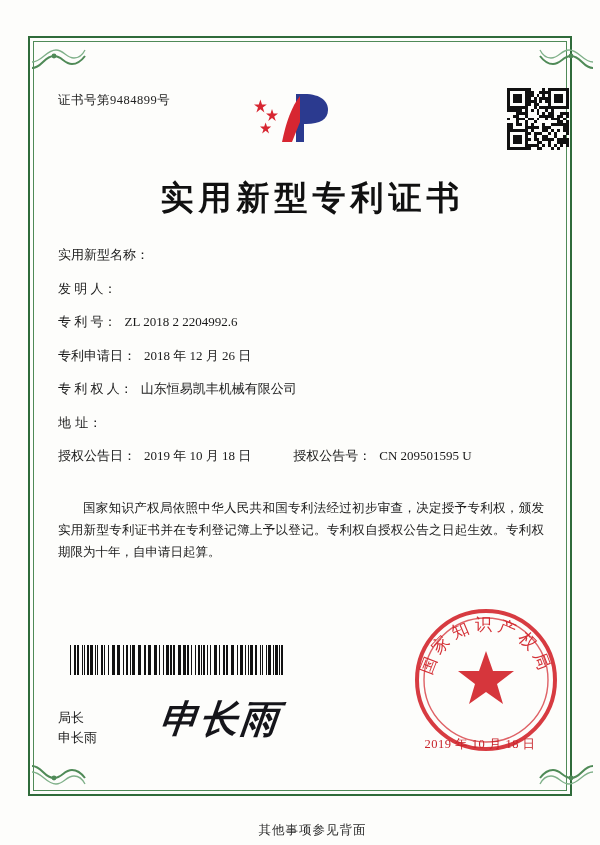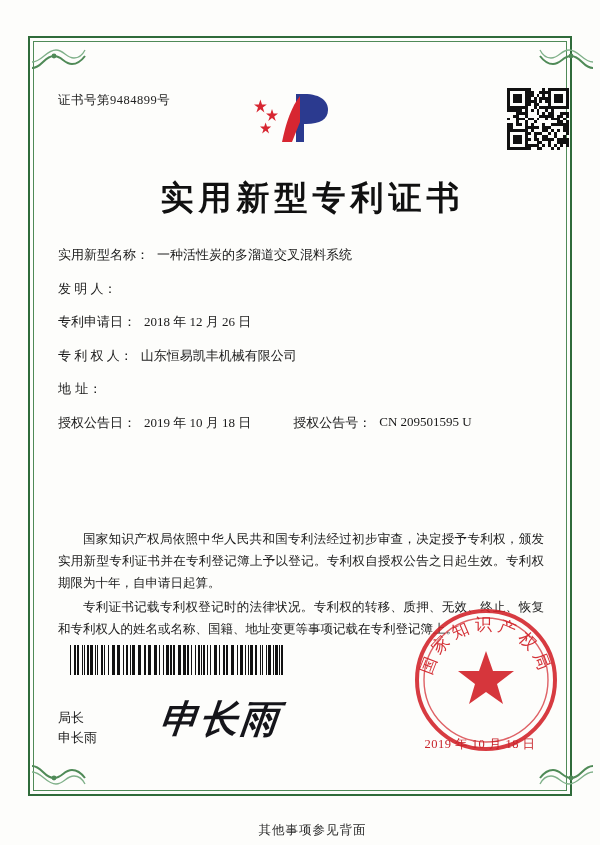--- a/index.html
+++ b/index.html
@@ -87,21 +87,21 @@
   }
 
   
   .fields {
     position: absolute;
     left: 58px; top: 246px;
     width: 486px;
   }
   .field-row {
     display: flex;
-    align-items: flex-start;
+    align-items: center;
     margin-bottom: 15.5px;
     font-size: 13px;
     color: #1a1a1a;
   }
   .field-label {
     flex: 0 0 auto;
     white-space: nowrap;
   }
   .field-label.spread {
     letter-spacing: 0.5px;
@@ -119,21 +119,20 @@
 
   
   .paras {
     position: absolute;
     left: 58px; top: 497px;
     width: 486px;
     font-size: 12.5px;
     line-height: 22px;
     color: #1a1a1a;
     text-align: justify;
-    margin-top: 31px;
   }
   .paras p {
     margin: 0 0 2px 0;
     text-indent: 25px;
   }
 
   
   .barcode {
     position: absolute;
     left: 70px; top: 645px;
@@ -690,24 +689,27 @@
         <i style="background: transparent;"></i>
         <i style="background: transparent;"></i>
       </div>
   </div>
 
   <div class="title">实用新型专利证书</div>
 
   <div class="fields">
     <div class="field-row">
       <span class="field-label">实用新型名称：</span>
-      <span class="field-value">一种活性炭的多溜道交叉混料系统</span>
     </div>
     <div class="field-row">
       <span class="field-label">发 明 人：</span>
+    </div>
+    <div class="field-row">
+      <span class="field-label">专 利 号：</span>
+      <span class="field-value">ZL 2018 2 2204992.6</span>
     </div>
     <div class="field-row">
       <span class="field-label">专利申请日：</span>
       <span class="field-value">2018 年 12 月 26 日</span>
     </div>
     <div class="field-row">
       <span class="field-label">专 利 权 人：</span>
       <span class="field-value">山东恒易凯丰机械有限公司</span>
     </div>
     <div class="field-row">
@@ -716,21 +718,20 @@
     <div class="field-row two-col">
       <span class="field-label">授权公告日：</span>
       <span class="field-value">2019 年 10 月 18 日</span>
       <span class="second-label">授权公告号：</span>
       <span class="second-value">CN 209501595 U</span>
     </div>
   </div>
 
   <div class="paras">
     <p>国家知识产权局依照中华人民共和国专利法经过初步审查，决定授予专利权，颁发实用新型专利证书并在专利登记簿上予以登记。专利权自授权公告之日起生效。专利权期限为十年，自申请日起算。</p>
-    <p>专利证书记载专利权登记时的法律状况。专利权的转移、质押、无效、终止、恢复和专利权人的姓名或名称、国籍、地址变更等事项记载在专利登记簿上。</p>
   </div>
 
   <div class="barcode" id="barcode">
       <i style="width: 1px; margin-right: 3px;"></i>
       <i style="width: 2px; margin-right: 1px;"></i>
       <i style="width: 2px; margin-right: 3px;"></i>
       <i style="width: 1px; margin-right: 1px;"></i>
       <i style="width: 1px; margin-right: 2px;"></i>
       <i style="width: 2px; margin-right: 1px;"></i>
       <i style="width: 3px; margin-right: 2px;"></i>

